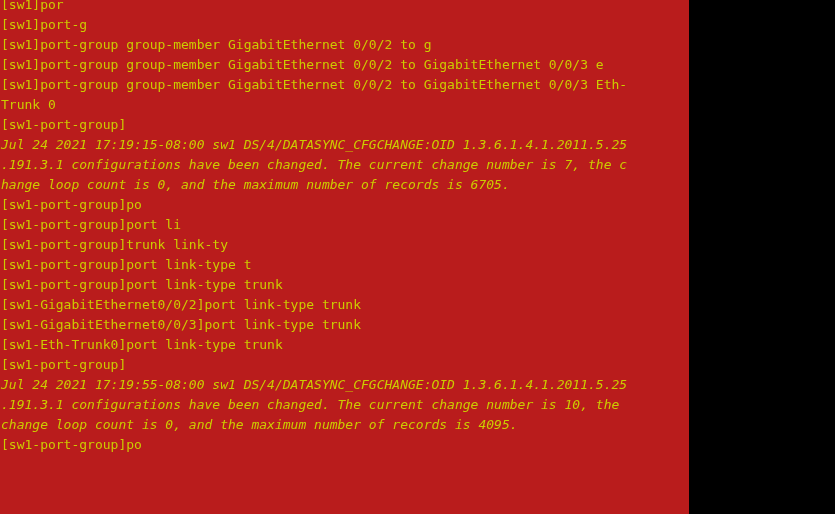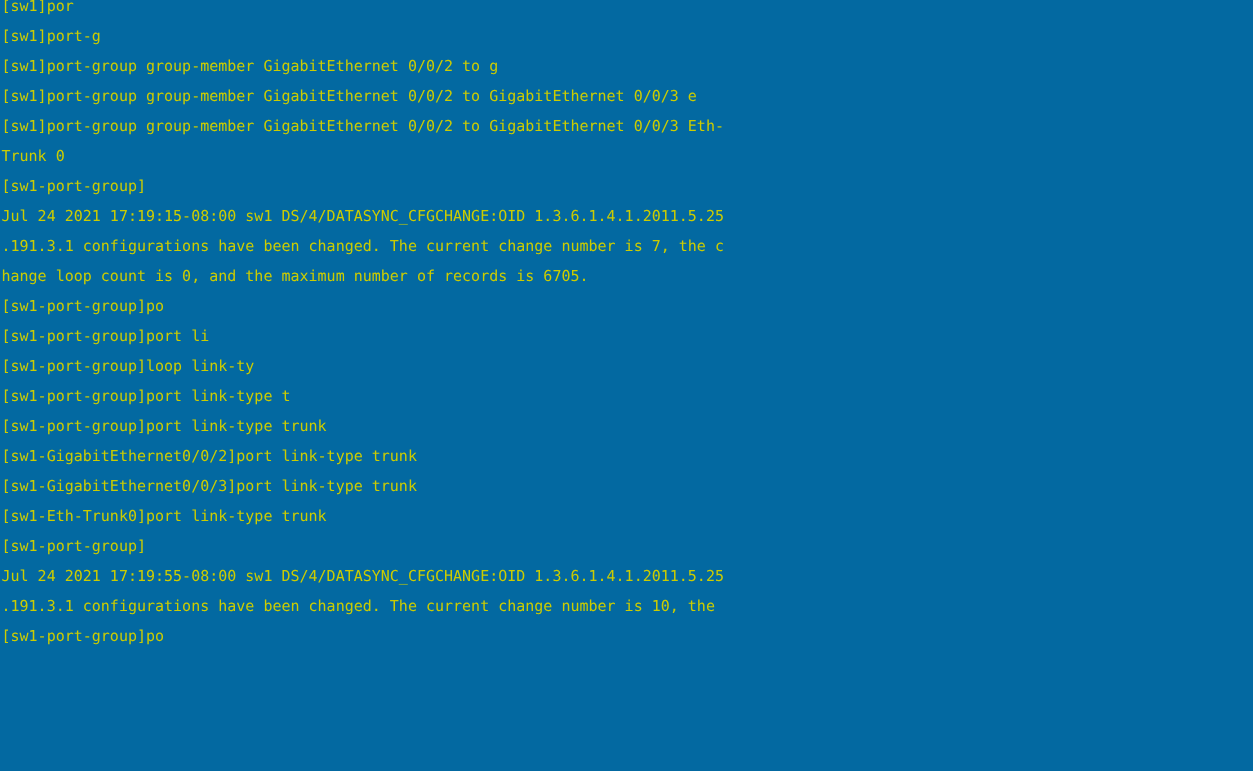--- a/index.html
+++ b/index.html
@@ -8,26 +8,26 @@
     padding: 0;
     background: #000000;
   }
   body {
     width: 835px;
     height: 514px;
     overflow: hidden;
   }
   #terminal {
     position: relative;
-    width: 835px;
+    width: 689px;
     height: 514px;
-    background: #0369a1;
+    background: #b91c1c;
     color: #cccc00;
     font-family: "DejaVu Sans Mono", "Liberation Mono", monospace;
-    font-size: 10px;
+    font-size: 13px;
     line-height: 20px;
     letter-spacing: 0px;
     overflow: hidden;
     box-sizing: border-box;
   }
   
   #screen {
     position: absolute;
     left: 1px;
     top: -5px;
@@ -35,43 +35,45 @@
   }
   .line {
     display: block;
     height: 20px;
     white-space: pre;
     font-family: "DejaVu Sans Mono", "Liberation Mono", monospace;
     color: #cccc00;
   }
   .line.log {
     color: #cccc00;
+    font-style: italic;
   }
 </style>
 </head>
 <body>
 
 <div id="terminal">
   <div id="screen">
     <span class="line">[sw1]por</span>
     <span class="line">[sw1]port-g</span>
     <span class="line">[sw1]port-group group-member GigabitEthernet 0/0/2 to g</span>
     <span class="line">[sw1]port-group group-member GigabitEthernet 0/0/2 to GigabitEthernet 0/0/3 e</span>
     <span class="line">[sw1]port-group group-member GigabitEthernet 0/0/2 to GigabitEthernet 0/0/3 Eth-</span>
     <span class="line">Trunk 0</span>
     <span class="line">[sw1-port-group]</span>
     <span class="line log">Jul 24 2021 17:19:15-08:00 sw1 DS/4/DATASYNC_CFGCHANGE:OID 1.3.6.1.4.1.2011.5.25</span>
     <span class="line log">.191.3.1 configurations have been changed. The current change number is 7, the c</span>
     <span class="line log">hange loop count is 0, and the maximum number of records is 6705.</span>
     <span class="line">[sw1-port-group]po</span>
     <span class="line">[sw1-port-group]port li</span>
-    <span class="line">[sw1-port-group]loop link-ty</span>
+    <span class="line">[sw1-port-group]trunk link-ty</span>
     <span class="line">[sw1-port-group]port link-type t</span>
     <span class="line">[sw1-port-group]port link-type trunk</span>
     <span class="line">[sw1-GigabitEthernet0/0/2]port link-type trunk</span>
     <span class="line">[sw1-GigabitEthernet0/0/3]port link-type trunk</span>
     <span class="line">[sw1-Eth-Trunk0]port link-type trunk</span>
     <span class="line">[sw1-port-group]</span>
     <span class="line log">Jul 24 2021 17:19:55-08:00 sw1 DS/4/DATASYNC_CFGCHANGE:OID 1.3.6.1.4.1.2011.5.25</span>
     <span class="line log">.191.3.1 configurations have been changed. The current change number is 10, the</span>
+    <span class="line log">change loop count is 0, and the maximum number of records is 4095.</span>
     <span class="line">[sw1-port-group]po</span>
   </div>
 </div>
 
 </body></html>

